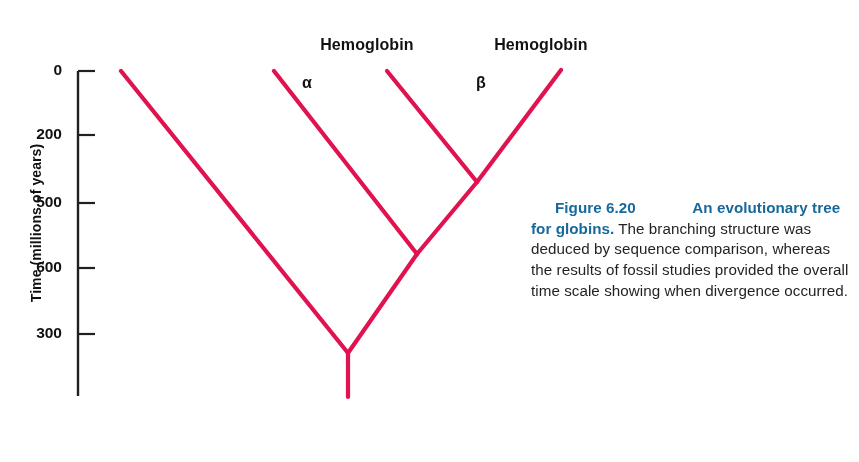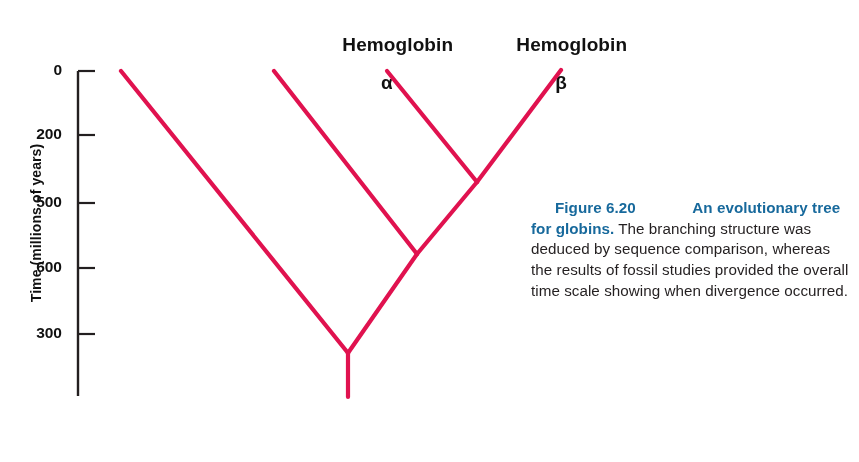--- a/index.html
+++ b/index.html
@@ -17,22 +17,22 @@
   }
   #figure-root {
     position: absolute;
     left: 0; top: 0;
     width: 859px;
     height: 462px;
   }
   
   .taxon-label {
     position: absolute;
-    text-align: center;
-    font-size: 19px;
+    text-align: left;
+    font-size: 16px;
     font-weight: bold;
     line-height: 19px;
     letter-spacing: 0.1px;
     color: #111111;
     white-space: pre;
   }
   .taxon-label .tl-sub {
     display: block;
     font-weight: bold;
   }

